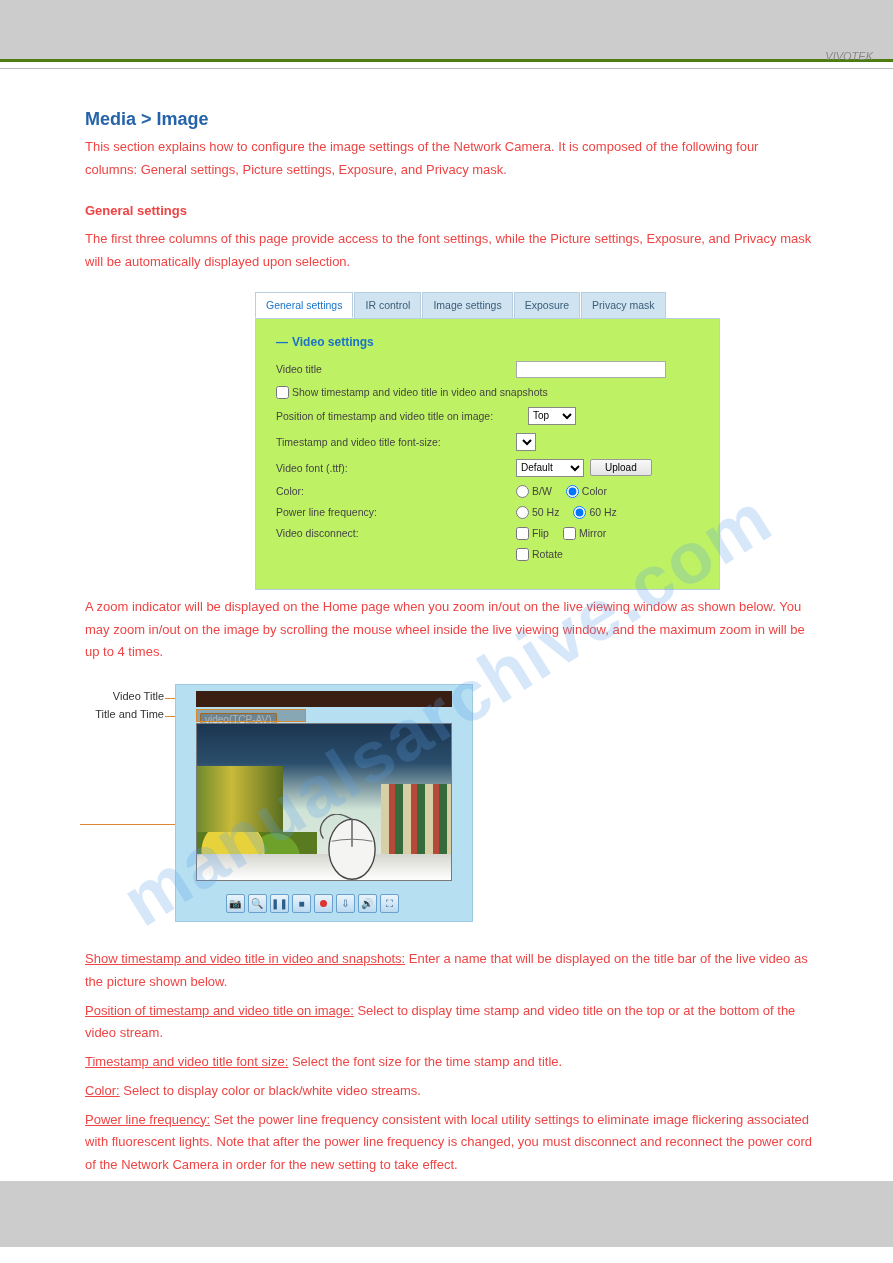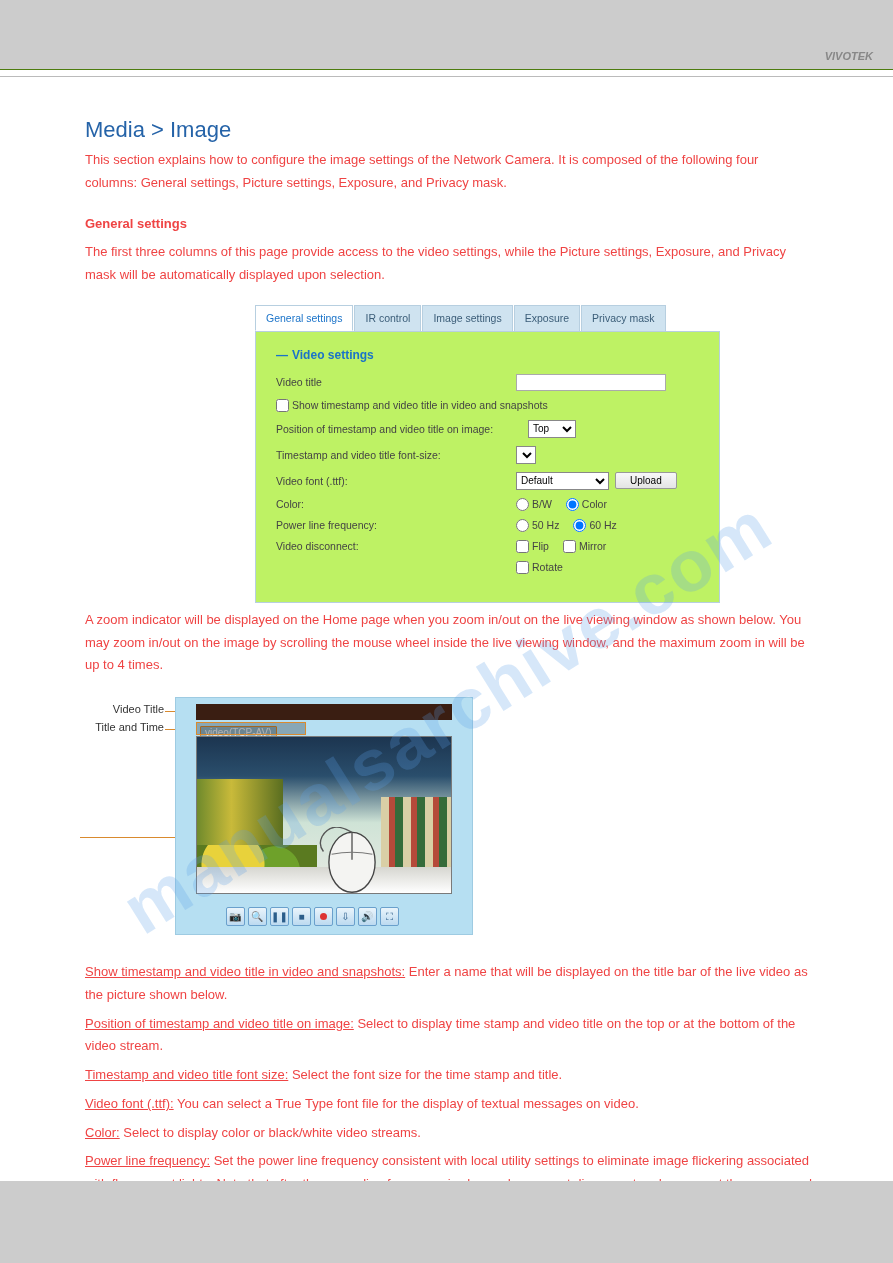--- a/index.html
+++ b/index.html
@@ -6,28 +6,28 @@
   body {
     margin: 0;
     font-family: Arial, Helvetica, sans-serif;
     color: #333;
     width: 893px;
     position: relative;
     background: #fff;
   }
   
   .bar { background: #cccccc; }
-  .topbar { height: 70px; border-bottom: 1px solid #4d7c0f; font-weight: bold; }
+  .topbar { height: 62px; border-bottom: 3px solid #4d7c0f; }
   .rule { border-top: 1px solid #bbb; height: 0; margin-top: 6px; }
   .bottombar { position: absolute; left: 0; right: 0; height: 82px; }
 
   .page { position: relative; padding: 0 80px 0 85px; }
 
   h2.section-title {
-    font-size: 22px; color: #2563a8; margin: 40px 0 6px; font-weight: normal;
+    font-size: 18px; color: #2563a8; margin: 40px 0 6px; font-weight: bold;
   }
   p.body {
     font-size: 13px; line-height: 1.75; margin: 6px 0; color: #ef4444;
   }
   .u { text-decoration: underline; }
 
   
   .panel-wrap { margin: 18px 0 4px 170px; width: 465px; }
   .tabs { display: flex; gap: 0; }
   .tab {
@@ -150,21 +150,21 @@
 <div class="rule"></div>
 
 <div class="page">
 
   <div class="watermark">manualsarchive.com</div>
 
   <h2 class="section-title">Media &gt; Image</h2>
   <p class="body">This section explains how to configure the image settings of the Network Camera. It is composed of the following four columns: General settings, Picture settings, Exposure, and Privacy mask.</p>
 
   <p class="body" style="margin-top:18px;"><b>General settings</b></p>
-  <p class="body">The first three columns of this page provide access to the video settings, while the Picture settings, Exposure, and Privacy mask will be automatically displayed upon selection.</p>
+  <p class="body">The first three columns of this page provide access to the font settings, while the Picture settings, Exposure, and Privacy mask will be automatically displayed upon selection.</p>
 
   <div class="panel-wrap">
     <div class="tabs">
       <div class="tab active">General settings</div>
       <div class="tab">IR control</div>
       <div class="tab">Image settings</div>
       <div class="tab">Exposure</div>
       <div class="tab">Privacy mask</div>
     </div>
     <div class="panel">
@@ -198,21 +198,21 @@
         <div class="ctl">
           <select class="sel" style="width:20px;">
             <option>30</option>
           </select>
         </div>
       </div>
 
       <div class="row">
         <div class="lbl">Video font (.ttf):</div>
         <div class="ctl">
-          <select class="sel" style="width:93px;">
+          <select class="sel" style="width:68px;">
             <option>Default</option>
           </select>
           <button class="btn-upload">Upload</button>
         </div>
       </div>
 
       <div class="row">
         <div class="lbl">Color:</div>
         <div class="ctl">
           <label class="rad">
@@ -313,23 +313,20 @@
     <p class="body">
       <span class="u">Show timestamp and video title in video and snapshots:</span><span> Enter a name that will be displayed on the title bar of the live video as the picture shown below.</span>
     </p>
     <p class="body">
       <span class="u">Position of timestamp and video title on image:</span><span> Select to display time stamp and video title on the top or at the bottom of the video stream.</span>
     </p>
     <p class="body">
       <span class="u">Timestamp and video title font size:</span><span> Select the font size for the time stamp and title.</span>
     </p>
     <p class="body">
-      <span class="u">Video font (.ttf):</span><span> You can select a True Type font file for the display of textual messages on video.</span>
-    </p>
-    <p class="body">
       <span class="u">Color:</span><span> Select to display color or black/white video streams.</span>
     </p>
     <p class="body">
       <span class="u">Power line frequency:</span><span> Set the power line frequency consistent with local utility settings to eliminate image flickering associated with fluorescent lights. Note that after the power line frequency is changed, you must disconnect and reconnect the power cord of the Network Camera in order for the new setting to take effect.</span>
     </p>
   </div>
 
   <div class="footer-row">
     <span></span>
     <em>User's Manual - 51</em>

